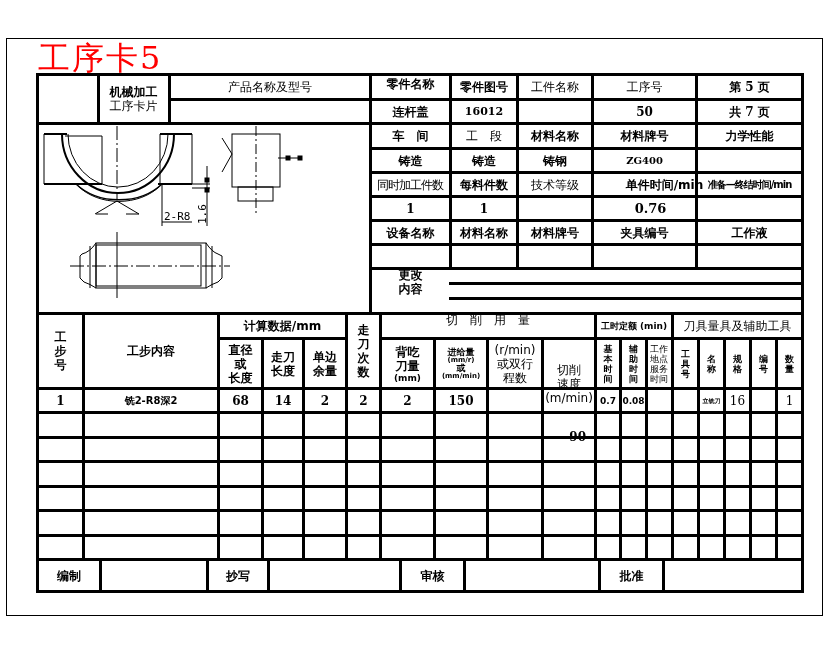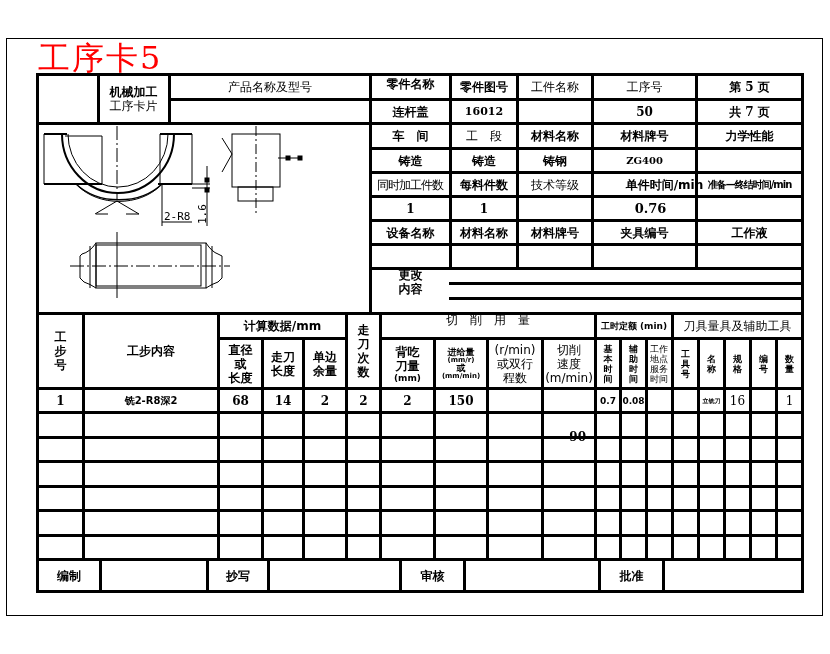--- a/index.html
+++ b/index.html
@@ -239,21 +239,21 @@
   <span style="font-size:9px;">进给量</span>
     <span>(mm/r)</span>
     <span style="font-size:9px;">或</span>
     <span>(mm/min)</span>
 </div>
 <div class="c vert" style="left:489px;top:340px;width:52px;height:47px;font-weight:normal;">
   <span>(r/min)</span>
     <span>或双行</span>
     <span>程数</span>
 </div>
-<div class="c vert" style="left:544px;top:340px;width:50px;height:47px;font-weight:normal;">
+<div class="c vert" style="left:544px;top:360px;width:50px;height:47px;font-weight:normal;">
   <span>切削</span>
     <span>速度</span>
     <span>(m/min)</span>
 </div>
 <div class="c sm" style="left:597px;top:315px;width:74px;height:22px;">工时定额 (min)</div>
 <div class="c vert sm" style="left:597px;top:340px;width:22px;height:47px;">
   <span>基</span>
     <span>本</span>
     <span>时</span>
     <span>间</span>

